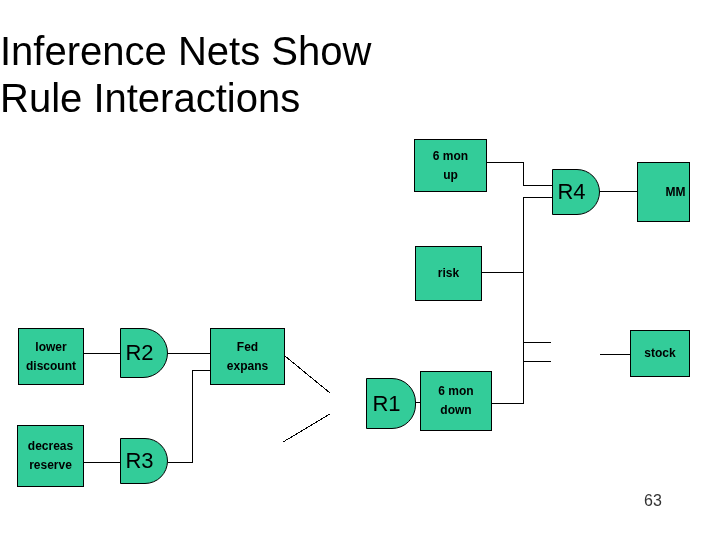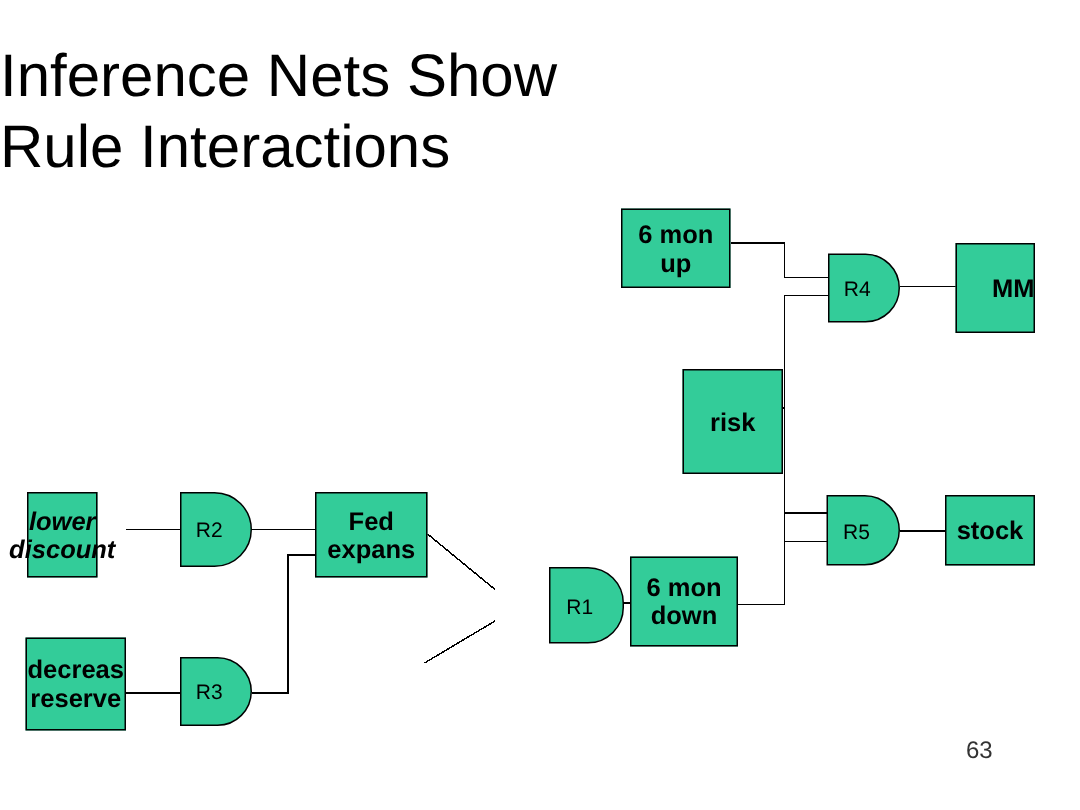--- a/index.html
+++ b/index.html
@@ -26,47 +26,47 @@
     font-size: 40px;
     line-height: 47px;
     white-space: pre-line;
   }
   .fact-box {
     position: absolute;
     box-sizing: border-box;
     background: #33CC99;
     border: 1px solid #000000;
     color: #000000;
-    font-size: 17px;
+    font-size: 12px;
     font-weight: bold;
     line-height: 19px;
     display: flex;
     align-items: center;
     justify-content: center;
     text-align: center;
     white-space: pre-line;
   }
   .rule-gate {
     position: absolute;
     box-sizing: border-box;
     background: #33CC99;
     border: 1px solid #000000;
     color: #000000;
-    font-size: 14px;
+    font-size: 22px;
     display: flex;
     align-items: center;
     justify-content: center;
     padding-right: 9px;
   }
   
   .b-six-mon-up      { left: 414px; top: 139px; width: 73px; height: 53px; }
   .b-mm              { left: 637px; top: 162px; width: 53px; height: 60px; padding-left: 24px; }
-  .b-risk            { left: 415px; top: 246px; width: 67px; height: 70px; margin-left: 40px; }
+  .b-risk            { left: 415px; top: 246px; width: 67px; height: 55px; }
   .b-six-mon-down    { left: 420px; top: 371px; width: 72px; height: 60px; }
-  .b-lower-discount  { left: 18px;  top: 328px; width: 47px; height: 57px; font-style: italic; }
+  .b-lower-discount  { left: 18px;  top: 328px; width: 66px; height: 57px; }
   .b-fed-expans      { left: 210px; top: 328px; width: 75px; height: 57px; }
   .b-stock           { left: 630px; top: 330px; width: 60px; height: 47px; }
   .b-decreas-reserve { left: 17px;  top: 425px; width: 67px; height: 62px; }
   .b-short-term      { left: 209px; top: 432px; width: 74px; height: 56px; }
   
   .g-r4 { left: 552px; top: 169px; width: 48px; height: 46px; border-radius: 0 23px 23px 0; }
   .g-r5 { left: 551px; top: 330px; width: 49px; height: 47px; border-radius: 0 24px 24px 0; }
   .g-r2 { left: 120px; top: 328px; width: 48px; height: 50px; border-radius: 0 25px 25px 0; text-align: center; }
   .g-r1 { left: 330px; top: 378px; width: 50px; height: 51px; border-radius: 0 24px 24px 0; margin-left: 36px; }
   .g-r3 { left: 120px; top: 438px; width: 48px; height: 46px; border-radius: 0 23px 23px 0; }
@@ -111,20 +111,19 @@
 down</div>
   <div class="fact-box b-lower-discount">lower
 discount</div>
   <div class="fact-box b-fed-expans">Fed
 expans</div>
   <div class="fact-box b-decreas-reserve">decreas
 reserve</div>
   <div class="fact-box b-stock">stock</div>
 
   <div class="rule-gate g-r4">R4</div>
-  <div class="rule-gate g-r5">R5</div>
   <div class="rule-gate g-r2">R2</div>
   <div class="rule-gate g-r1">R1</div>
   <div class="rule-gate g-r3">R3</div>
 
   <div class="page-number">63</div>
 
 </div>
 
 </body></html>

